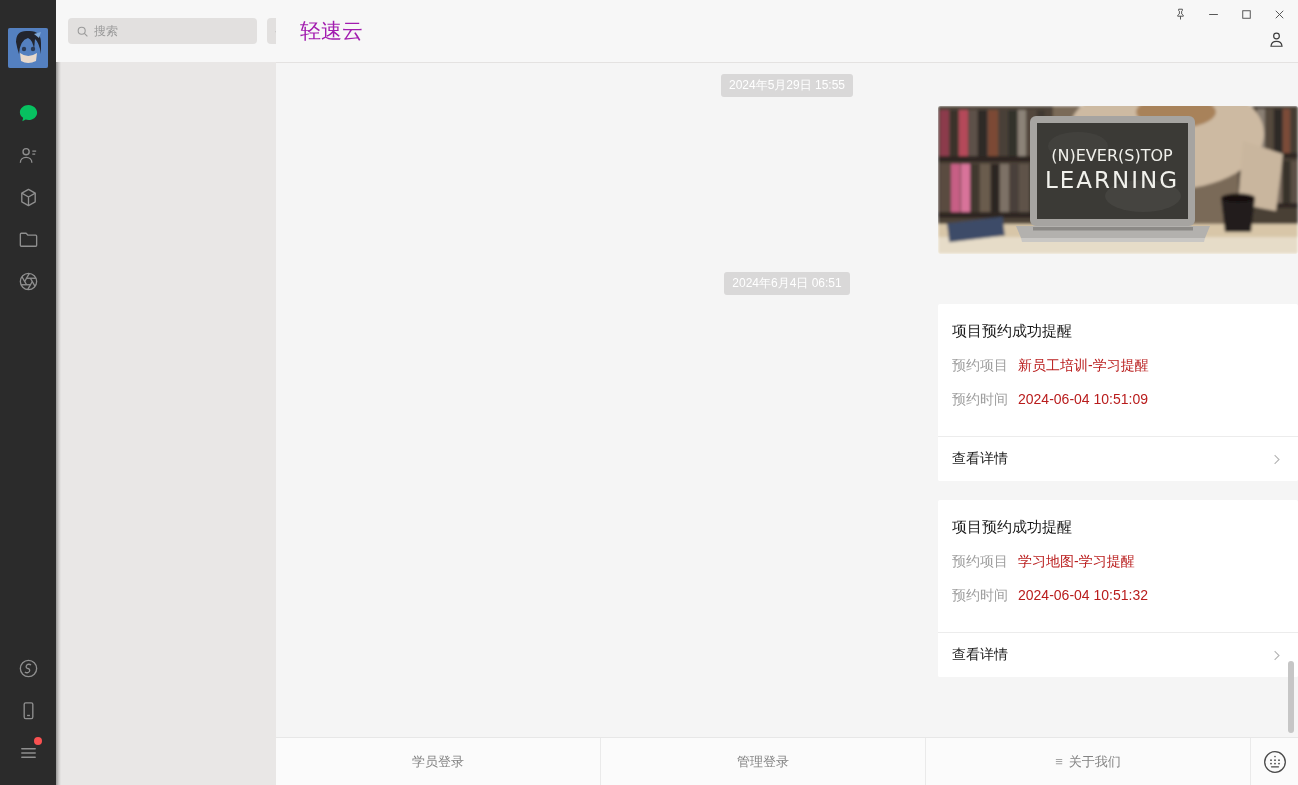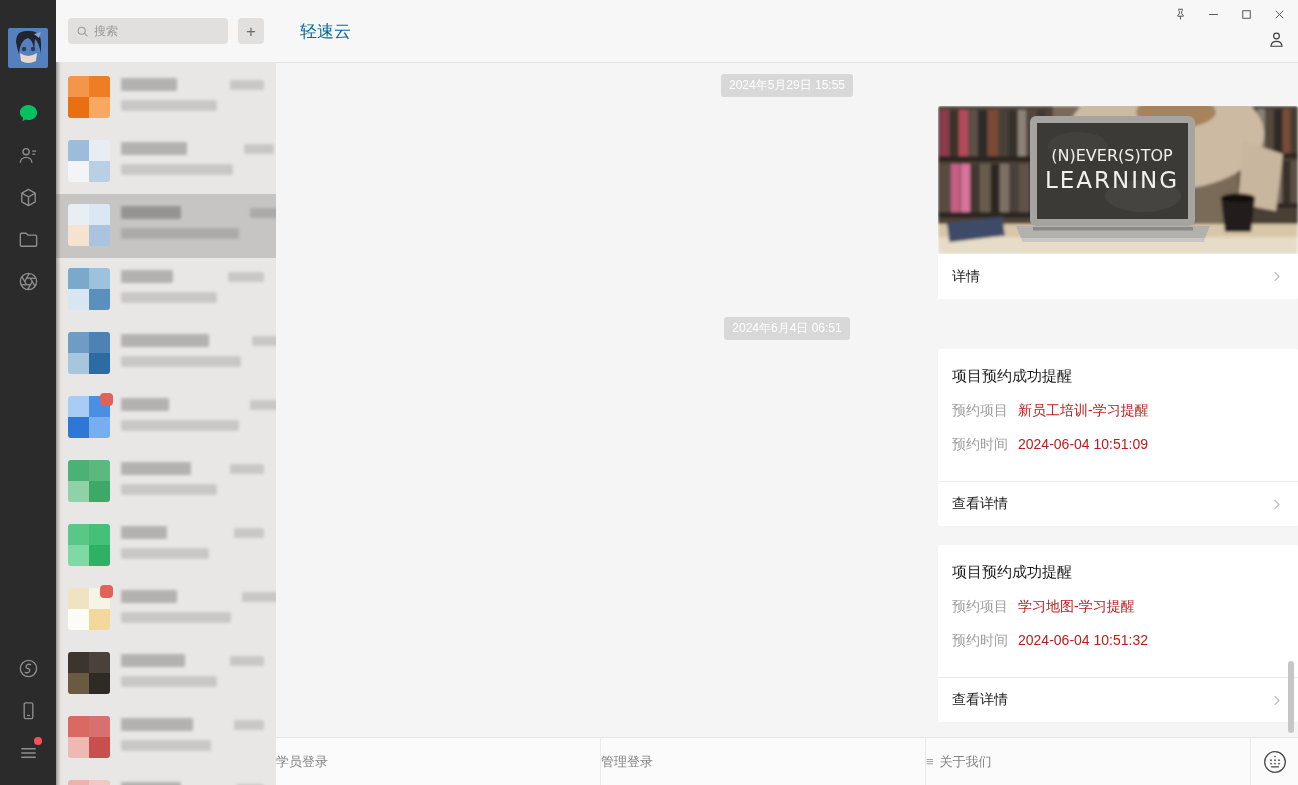--- a/index.html
+++ b/index.html
@@ -11,21 +11,21 @@
   .nav { width:56px; background:#2b2b2b; display:flex; flex-direction:column; align-items:center;
          padding:28px 0 12px; flex-shrink:0; }
   .nav-avatar { width:40px; height:40px; border-radius:2px; overflow:hidden; margin-bottom:24px; cursor:pointer; }
   .nav-icon { width:56px; height:42px; display:flex; align-items:center; justify-content:center;
               color:#8f8f8f; cursor:pointer; position:relative; }
   .nav-icon svg { width:23px; height:23px; }
   .nav-bottom { margin-top:auto; }
   .red-dot { position:absolute; top:6px; right:14px; width:8px; height:8px; border-radius:50%; }
 
   
-  .chatlist { width:220px; background:#e9e7e6; display:flex; flex-direction:column; flex-shrink:0; position:relative; }
+  .chatlist { width:220px; background:#e9e7e6; display:flex; flex-direction:row; flex-shrink:0; position:relative; }
   .chatlist::after { content:""; position:absolute; left:0; top:62px; bottom:0; width:5px; z-index:3;
      background:linear-gradient(90deg, rgba(40,40,40,.42), rgba(40,40,40,.14) 55%, rgba(40,40,40,0)); pointer-events:none; }
   .search-row { height:62px; background:#f7f7f7; display:flex; align-items:center; padding:0 12px; gap:10px; flex-shrink:0; }
   .search-box { flex:1; height:26px; background:#e2e0df; border-radius:4px; display:flex; align-items:center;
                 gap:5px; padding:0 8px; }
   .search-box svg { width:13px; height:13px; flex-shrink:0; }
   .search-box input { border:none; outline:none; background:transparent; width:100%;
                       font-size:12px; color:#555; font-family:inherit; }
   .search-box input::placeholder { color:#9a9a9a; }
   .plus-btn { width:26px; height:26px; background:#e2e0df; border-radius:4px; display:flex; align-items:center;
@@ -41,21 +41,21 @@
   .preview-line { height:11px; background:#c9c7c6; margin-top:9px; }
   .selected .name-line { background:#969493; }
   .selected .preview-line { background:#abaaa9; }
   .time-line { height:10px; border-radius:2px; background:#c9c7c6; margin-top:4px; filter:blur(1.4px); flex-shrink:0; }
   .selected .time-line { background:#abaaa9; }
 
   
   .chat { flex:1; display:flex; flex-direction:column; background:#f5f5f5; position:relative; }
   .chat-header { height:63px; background:#f7f7f7; border-bottom:1px solid #e4e2e1; display:flex;
                  align-items:center; padding:0 24px; flex-shrink:0; }
-  .chat-title { font-size:17px; color:#0369a1; }
+  .chat-title { font-size:21px; color:#a21caf; }
   .win-controls { position:absolute; top:5px; right:10px; display:flex; gap:15px; z-index:5; }
   .win-btn { width:18px; height:18px; display:flex; align-items:center; justify-content:center; color:#4d4d4d; cursor:pointer; }
   .win-btn svg { width:15px; height:15px; }
   .profile-btn { position:absolute; top:30px; right:11px; width:20px; height:20px; color:#3d3d3d; cursor:pointer; z-index:5; }
   .profile-btn svg { width:19px; height:19px; }
 
   .messages { flex:1; overflow:hidden; display:flex; flex-direction:column; align-items:flex-end; }
   .date-badge { margin:11px auto 9px; background:#d9d8d8; color:#fff; font-size:12px;
                 padding:3px 8px; border-radius:3px; width:max-content; }
   .card { width:360px; background:#fff; border-radius:2px; overflow:hidden; }
@@ -73,21 +73,21 @@
   .notice-label { color:#9e9e9e; margin-right:10px; flex-shrink:0; }
   .notice-value { color:#b91c1c; }
   .divider { border-top:1px solid #ececec;gap:8px; }
   .gap18 { height:18px; } .gap19 { height:19px; }
 
   .scroll-thumb { position:absolute; right:4px; bottom:52px; width:6px; height:72px; border-radius:3px;
                   background:#c6c6c6; cursor:pointer; z-index:4; }
 
   
   .menubar { height:48px; background:#fbfbfb; border-top:1px solid #e7e7e7; display:flex; flex-shrink:0; }
-  .menu-item { width:325px; display:flex; align-items:center; gap:6px;
+  .menu-item { width:325px; display:flex; align-items:center; justify-content:center; gap:6px;
                font-size:13px; color:#828282; border-right:1px solid #eaeaea; cursor:pointer; }
   .menu-sub-icon { color:#a5a5a5; font-size:13px; }
   .menu-kb { flex:1; display:flex; align-items:center; justify-content:center; cursor:pointer; color:#4a4a4a; }
   .menu-kb svg { width:26px; height:26px; }
 </style>
 </head>
 <body>
 
 <div class="app">
 
@@ -388,26 +388,20 @@
             <rect x="99" y="17" width="151" height="96" fill="#3b3a36"></rect>
             <ellipse cx="140" cy="40" rx="30" ry="14" fill="#ffffff" opacity="0.04"></ellipse>
             <ellipse cx="205" cy="90" rx="38" ry="16" fill="#ffffff" opacity="0.05"></ellipse>
             <text x="174" y="55" text-anchor="middle" fill="#f1f1ec" font-size="16" font-family="DejaVu Sans, sans-serif">(N)EVER(S)TOP</text>
             <text x="174" y="82" text-anchor="middle" fill="#f1f1ec" font-size="23" letter-spacing="2" font-family="DejaVu Sans, sans-serif">LEARNING</text>
             <path d="M78 120 H272 L267 132 H83 Z" fill="#b3b1ae"></path>
             <rect x="95" y="121" width="160" height="3.5" fill="#8b8986"></rect>
             <path d="M83 132 H267 L266 136 H84 Z" fill="#c9c7c4"></path>
           </svg>
         </div>
-        <div class="card-footer">
-          <span>详情</span>
-          <svg class="chevron" viewBox="0 0 24 24" fill="none" stroke="currentColor" stroke-width="1.8">
-              <polyline points="9 5 16 12 9 19"></polyline>
-            </svg>
-        </div>
       </div>
 
       <div class="gap18"></div>
       <div class="date-badge" style="margin-top:0">2024年6月4日 06:51</div>
 
       <div class="card">
         <div class="notice-body">
           <div class="notice-title">项目预约成功提醒</div>
           <div class="notice-field">
             <span class="notice-label">预约项目</span>

